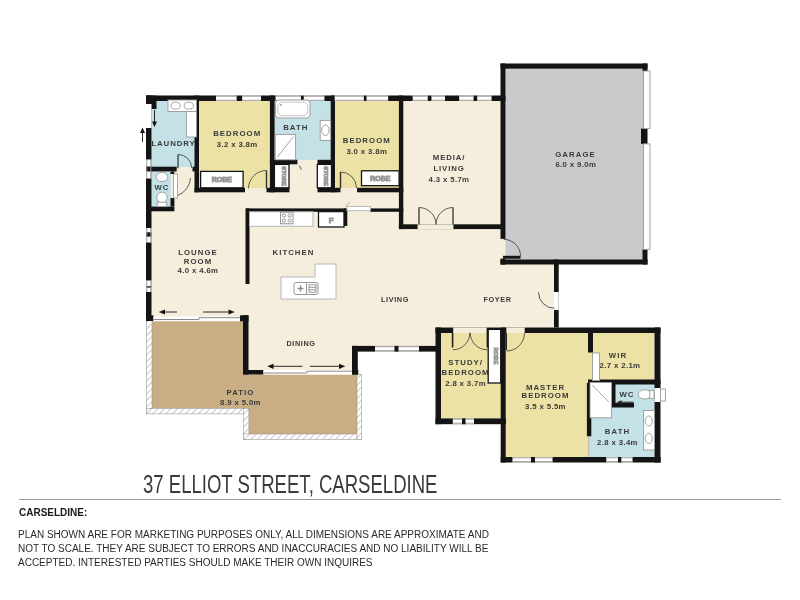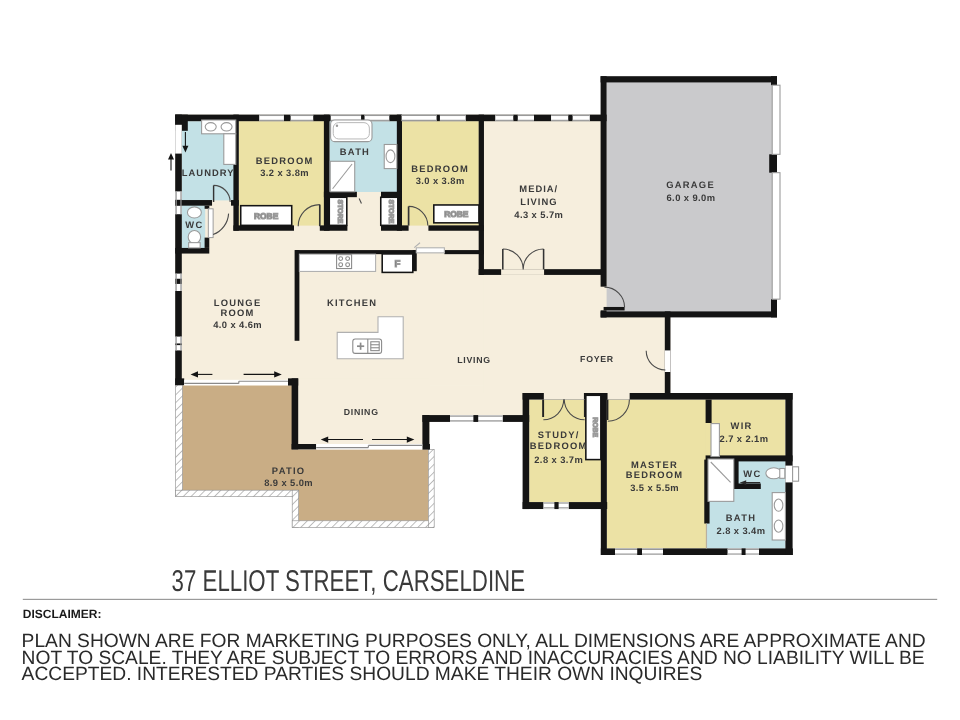--- a/index.html
+++ b/index.html
@@ -596,17 +596,17 @@
         </g>
 </g>
 </svg>
 
 <svg style="position:absolute;left:0;top:0;" width="800" height="600" viewBox="0 0 800 600">
       <text x="143" y="492.5" font-size="25" textLength="294.5" lengthAdjust="spacingAndGlyphs" font-weight="normal" fill="#3a3a3a" style="font-weight:normal">37 ELLIOT STREET, CARSELDINE</text>
     </svg>
 
 <div style="position:absolute;left:19px;top:499px;width:762px;height:0;border-top:1.4px solid #9a9a9a;"></div>
 
-<div style="position:absolute;left:19px;top:507px;font-size:10px;font-weight:bold;color:#1a1a1a;">DISCLAIMER:</div>
-
-<div style="position:absolute;left:18px;top:528px;font-size:16px;color:#2a2a2a;line-height:14px;white-space:nowrap;">PLAN SHOWN ARE FOR MARKETING PURPOSES ONLY, ALL DIMENSIONS ARE APPROXIMATE AND<br>NOT TO SCALE. THEY ARE SUBJECT TO ERRORS AND INACCURACIES AND NO LIABILITY WILL BE<br>ACCEPTED. INTERESTED PARTIES SHOULD MAKE THEIR OWN INQUIRES</div>
+<div style="position:absolute;left:19px;top:507px;font-size:10px;font-weight:bold;color:#1a1a1a;">CARSELDINE:</div>
+
+<div style="position:absolute;left:18px;top:528px;font-size:10px;color:#2a2a2a;line-height:14px;white-space:nowrap;">PLAN SHOWN ARE FOR MARKETING PURPOSES ONLY, ALL DIMENSIONS ARE APPROXIMATE AND<br>NOT TO SCALE. THEY ARE SUBJECT TO ERRORS AND INACCURACIES AND NO LIABILITY WILL BE<br>ACCEPTED. INTERESTED PARTIES SHOULD MAKE THEIR OWN INQUIRES</div>
 
 </div>
 
 </body></html>

